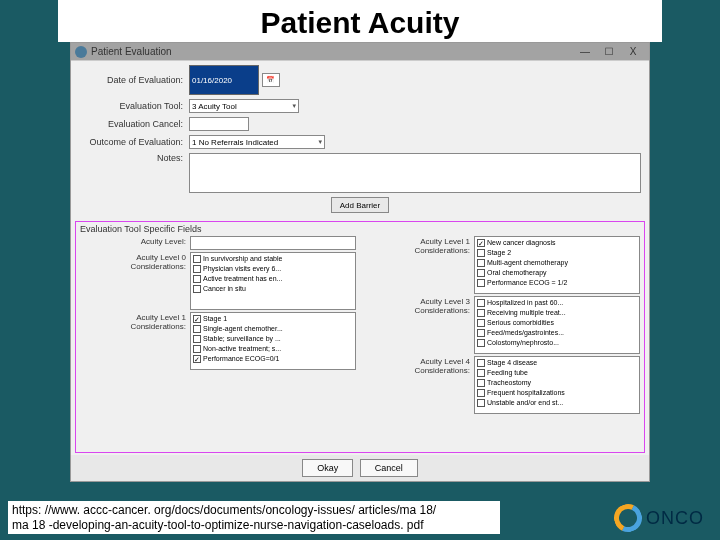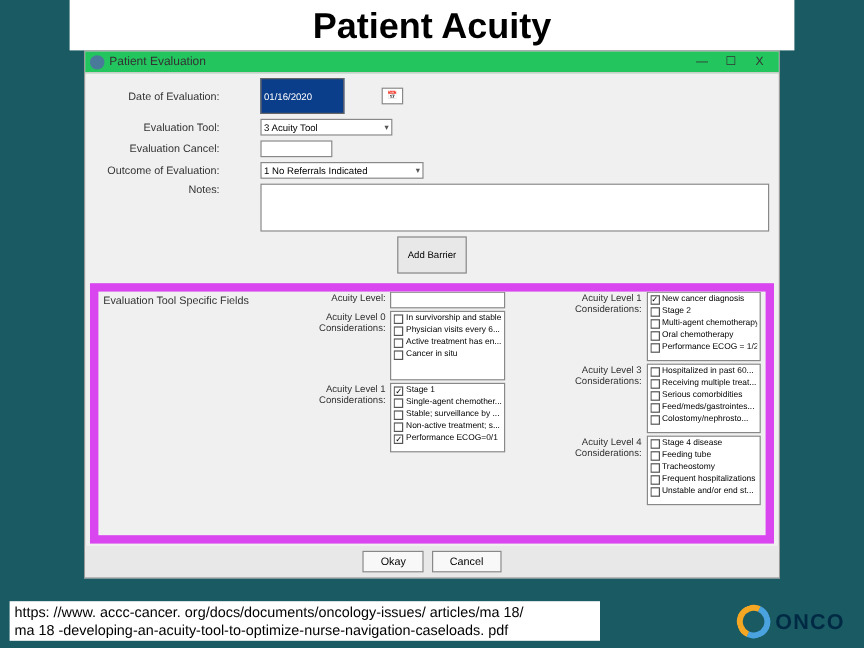--- a/index.html
+++ b/index.html
@@ -24,21 +24,21 @@
   .app-window {
     background: #f0f0f0;
     margin: 0 70px;
     border: 1px solid #999;
     height: 440px;
     font-size: 9px;
     display: flex;
     flex-direction: column;
   }
   .titlebar {
-    background: #22c55e;
+    background: #a3a3a3;
     border-bottom: 1px solid #ccc;
     height: 18px;
     display: flex;
     align-items: center;
     padding: 0 4px;
     font-size: 10px;
   }
   .titlebar-icon {
     width: 12px; height: 12px;
     background: #4a7a9a;
@@ -55,21 +55,20 @@
     line-height: 10px;
     color: #333;
   }
   .form-area {
     padding: 4px 8px;
   }
   .form-row {
     display: flex;
     align-items: center;
     margin-bottom: 4px;
-    gap: 28px;
   }
   .form-label {
     width: 110px;
     text-align: right;
     padding-right: 6px;
     font-size: 9px;
     color: #333;
   }
   .date-input {
     background: #0a3e8a;
@@ -105,34 +104,34 @@
     height: 14px;
     font-size: 8px;
   }
   .notes-area {
     background: #fff;
     border: 1px solid #888;
     height: 40px;
     flex: 1;
   }
   .add-btn {
-    height: 31px;
+    height: 16px;
     border: 1px solid #888;
     background: #e8e8e8;
     font-size: 8px;
     padding: 0 8px;
     margin: 2px auto;
     display: block;
   }
   .fieldset {
-    border: 7px solid #d946ef;
+    border: 1px solid #d946ef;
     margin: 2px 4px;
     flex: 1;
     display: flex;
-    flex-direction: row;
+    flex-direction: column;
     overflow: hidden;
   }
   .fieldset-legend {
     font-size: 9px;
     padding: 2px 4px;
     color: #333;
   }
   .specific-grid {
     display: flex;
     flex: 1;
@@ -219,21 +218,21 @@
     width: 28px; height: 28px;
     border: 5px solid #f5a623;
     border-radius: 50%;
     border-right-color: #4aa3df;
     border-bottom-color: #4aa3df;
     transform: rotate(-20deg);
     margin-right: 4px;
   }
   .logo-text {
     font-size: 18px;
-    font-weight: bold;
+    font-weight: normal;
     color: #002a44;
     letter-spacing: 1px;
   }
 </style>
 </head>
 <body>
 
 <h1 class="slide-title">Patient Acuity</h1>
 
 <div class="app-window">

